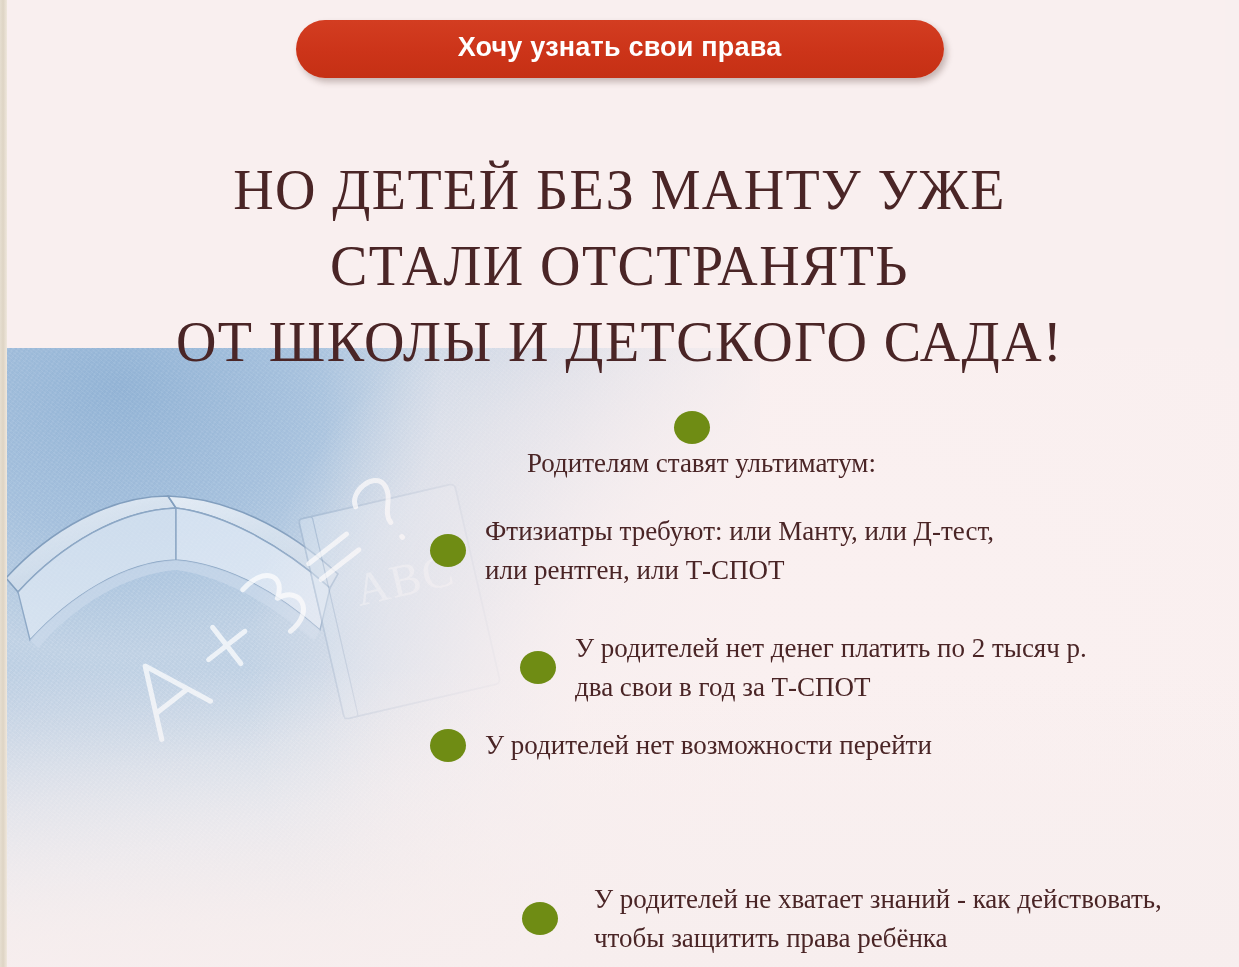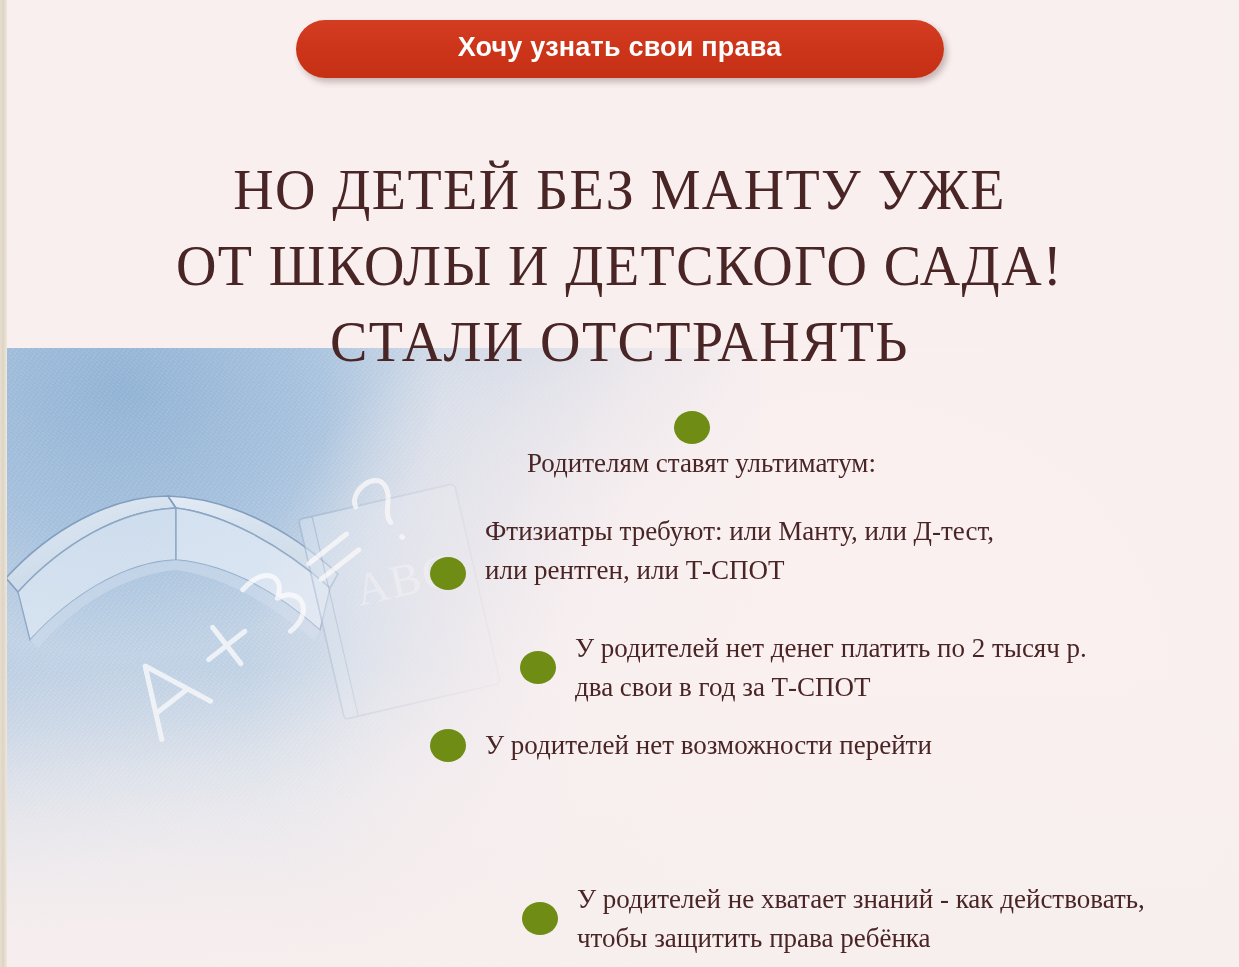--- a/index.html
+++ b/index.html
@@ -186,22 +186,22 @@
   <div class="left-edge-strip"></div>
 
   <div class="header-zone">
 
     <div class="cta-wrap">
       <button class="cta-button">Хочу узнать свои права</button>
     </div>
 
     <div class="headline">
       <span class="hl-line">НО ДЕТЕЙ БЕЗ МАНТУ УЖЕ</span>
+      <span class="hl-line">СТАЛИ ОТСТРАНЯТЬ</span>
       <span class="hl-line">ОТ ШКОЛЫ И ДЕТСКОГО САДА!</span>
-      <span class="hl-line">СТАЛИ ОТСТРАНЯТЬ</span>
     </div>
 
   </div>
 
   <div class="photo-band">
 
     <div class="chalkboard">
       <div class="chalk-base"></div>
       <div class="chalk-grain"></div>
 
@@ -268,21 +268,21 @@
 
   <div class="bullets">
 
     <div class="bullet-row" style="left:527px; top:63px;flex-direction:column;">
       <span class="bullet-dot"></span>
       <span class="bullet-text">
         <span class="bl">Родителям ставят ультиматум:</span>
       </span>
     </div>
 
-    <div class="bullet-row" style="left:430px; top:164px;align-items:flex-end;">
+    <div class="bullet-row" style="left:430px; top:164px;">
       <span class="bullet-dot"></span>
       <span class="bullet-text">
         <span class="bl">Фтизиатры требуют: или Манту, или Д-тест,</span>
         <span class="bl">или рентген, или Т-СПОТ</span>
       </span>
     </div>
 
     <div class="bullet-row" style="left:520px; top:281px;">
       <span class="bullet-dot"></span>
       <span class="bullet-text">
@@ -291,21 +291,21 @@
       </span>
     </div>
 
     <div class="bullet-row" style="left:430px; top:378px;">
       <span class="bullet-dot"></span>
       <span class="bullet-text">
         <span class="bl">У родителей нет возможности перейти</span>
       </span>
     </div>
 
-    <div class="bullet-row" style="left:522px; top:532px;">
+    <div class="bullet-row" style="left:522px; top:532px;gap:17px;">
       <span class="bullet-dot"></span>
       <span class="bullet-text">
         <span class="bl">У родителей не хватает знаний - как действовать,</span>
         <span class="bl">чтобы защитить права ребёнка</span>
       </span>
     </div>
 
   </div>
 
 </div>

